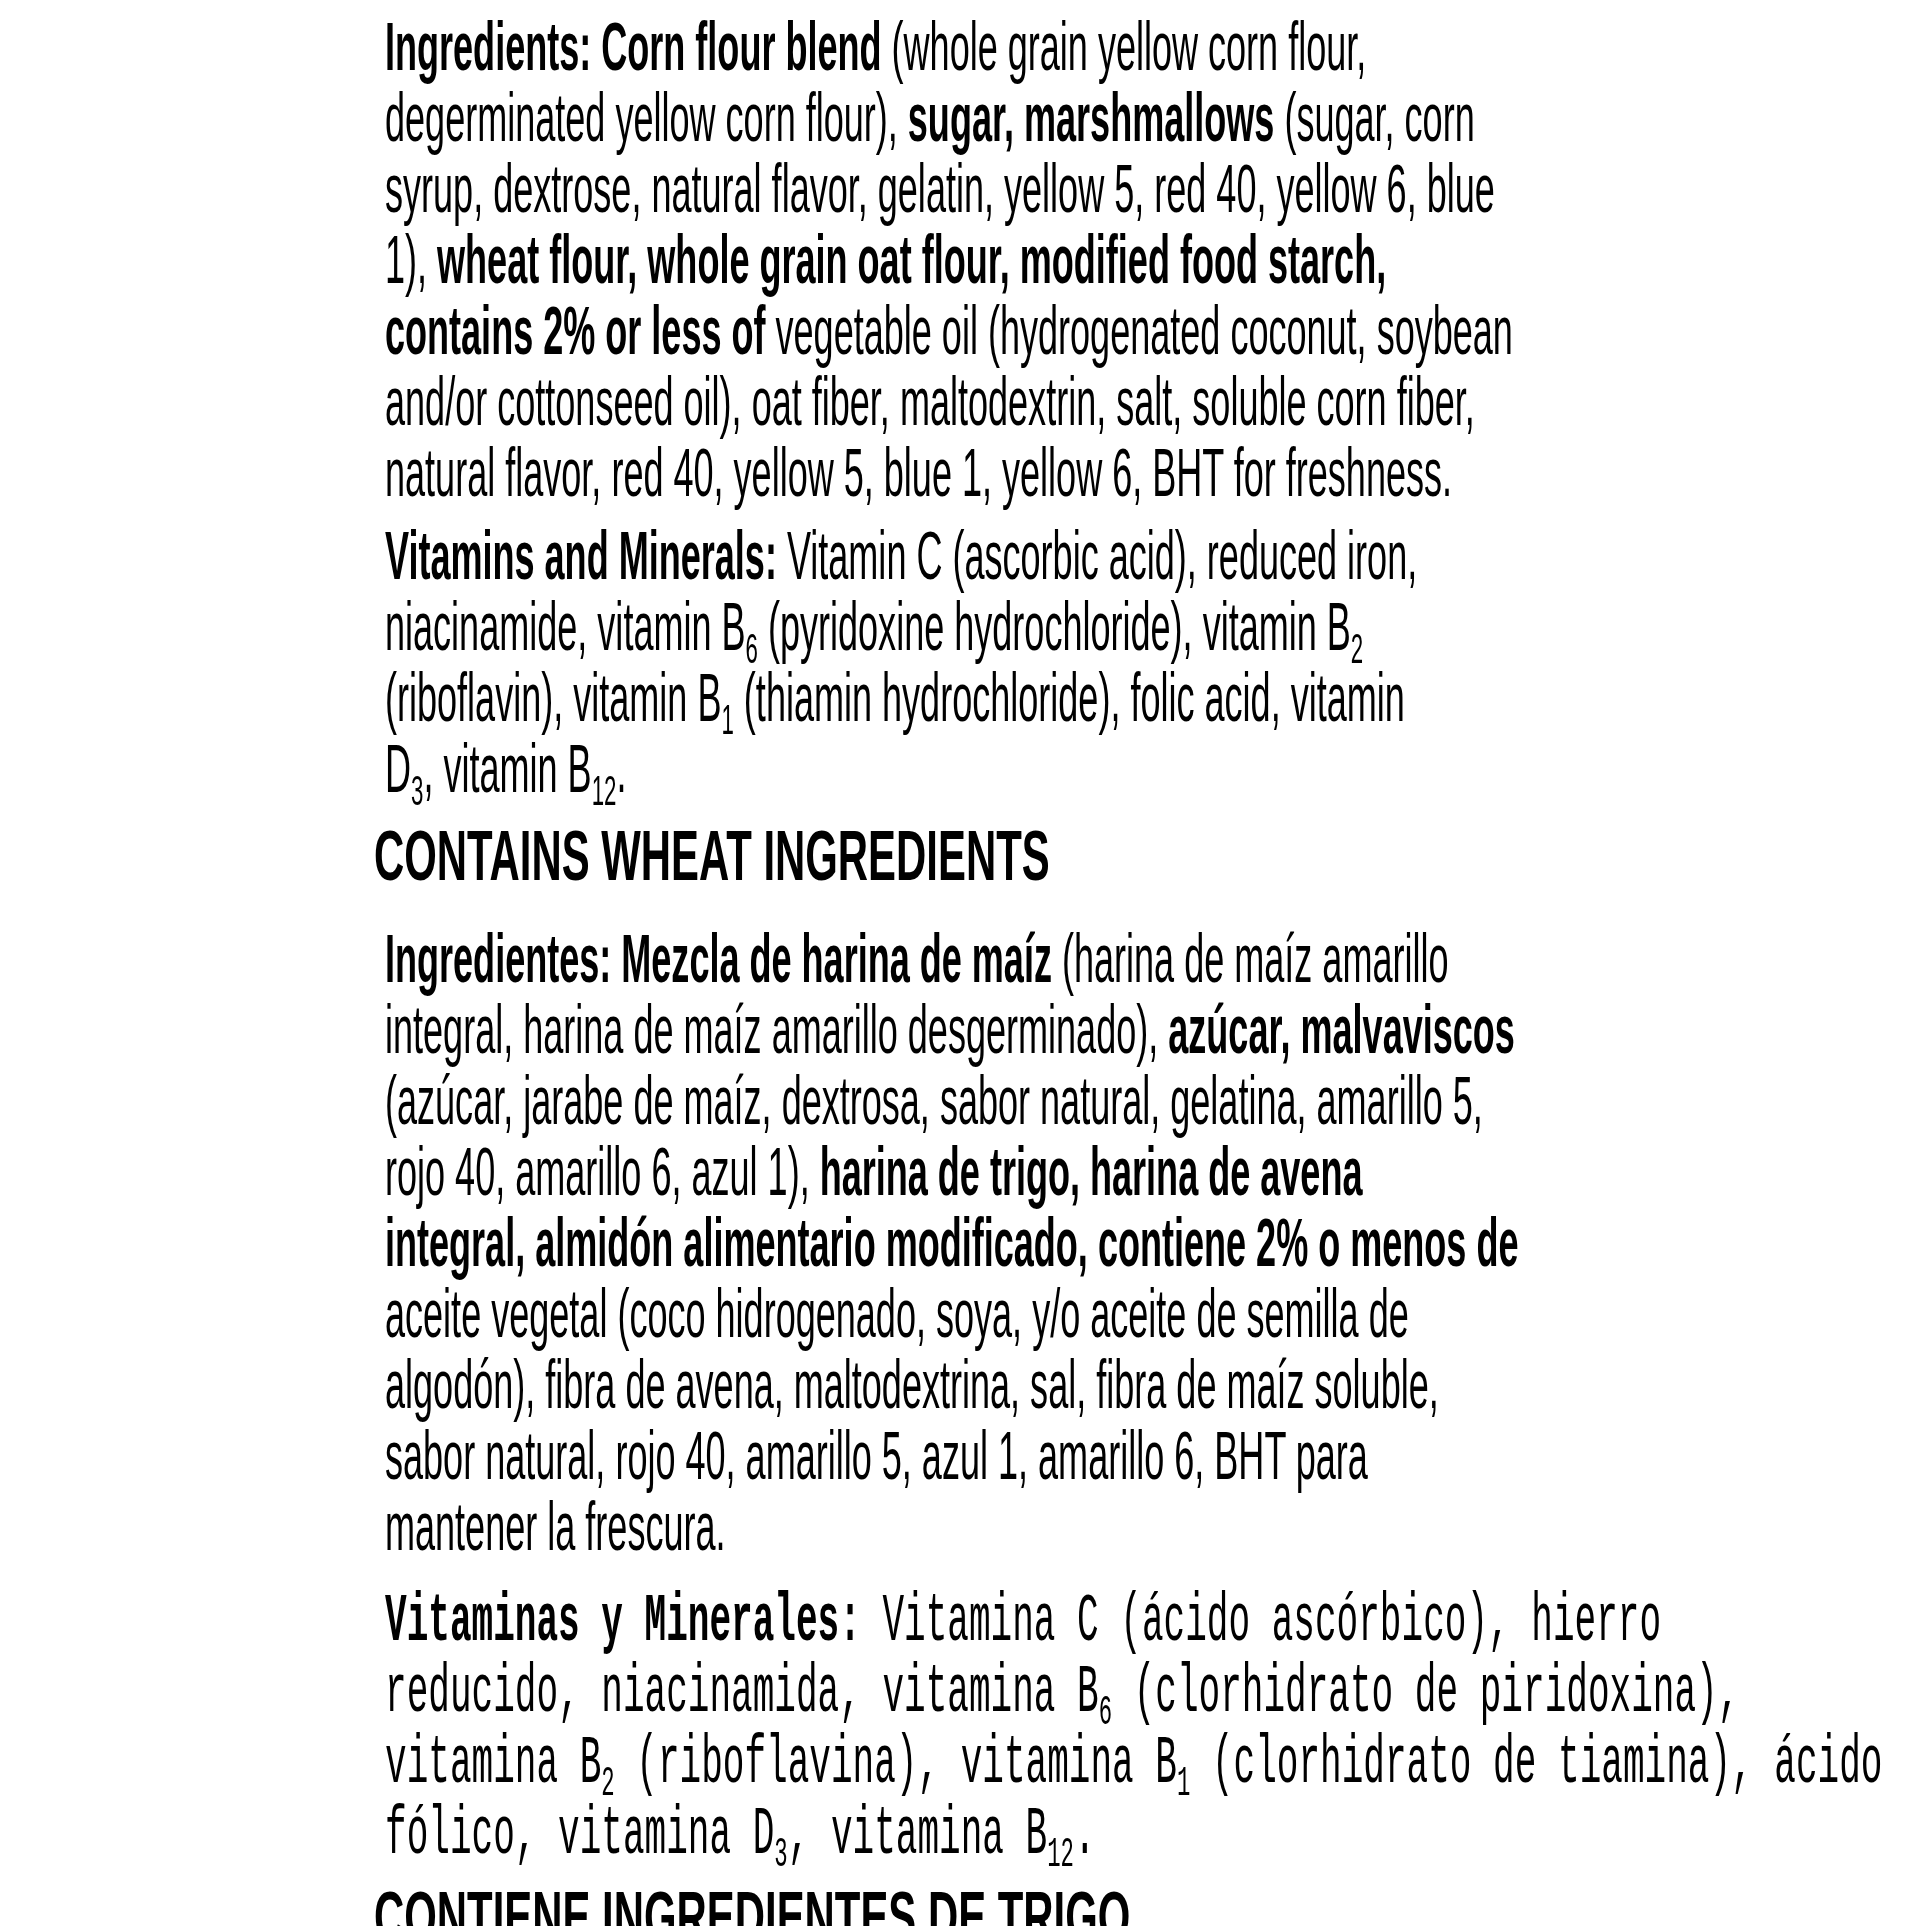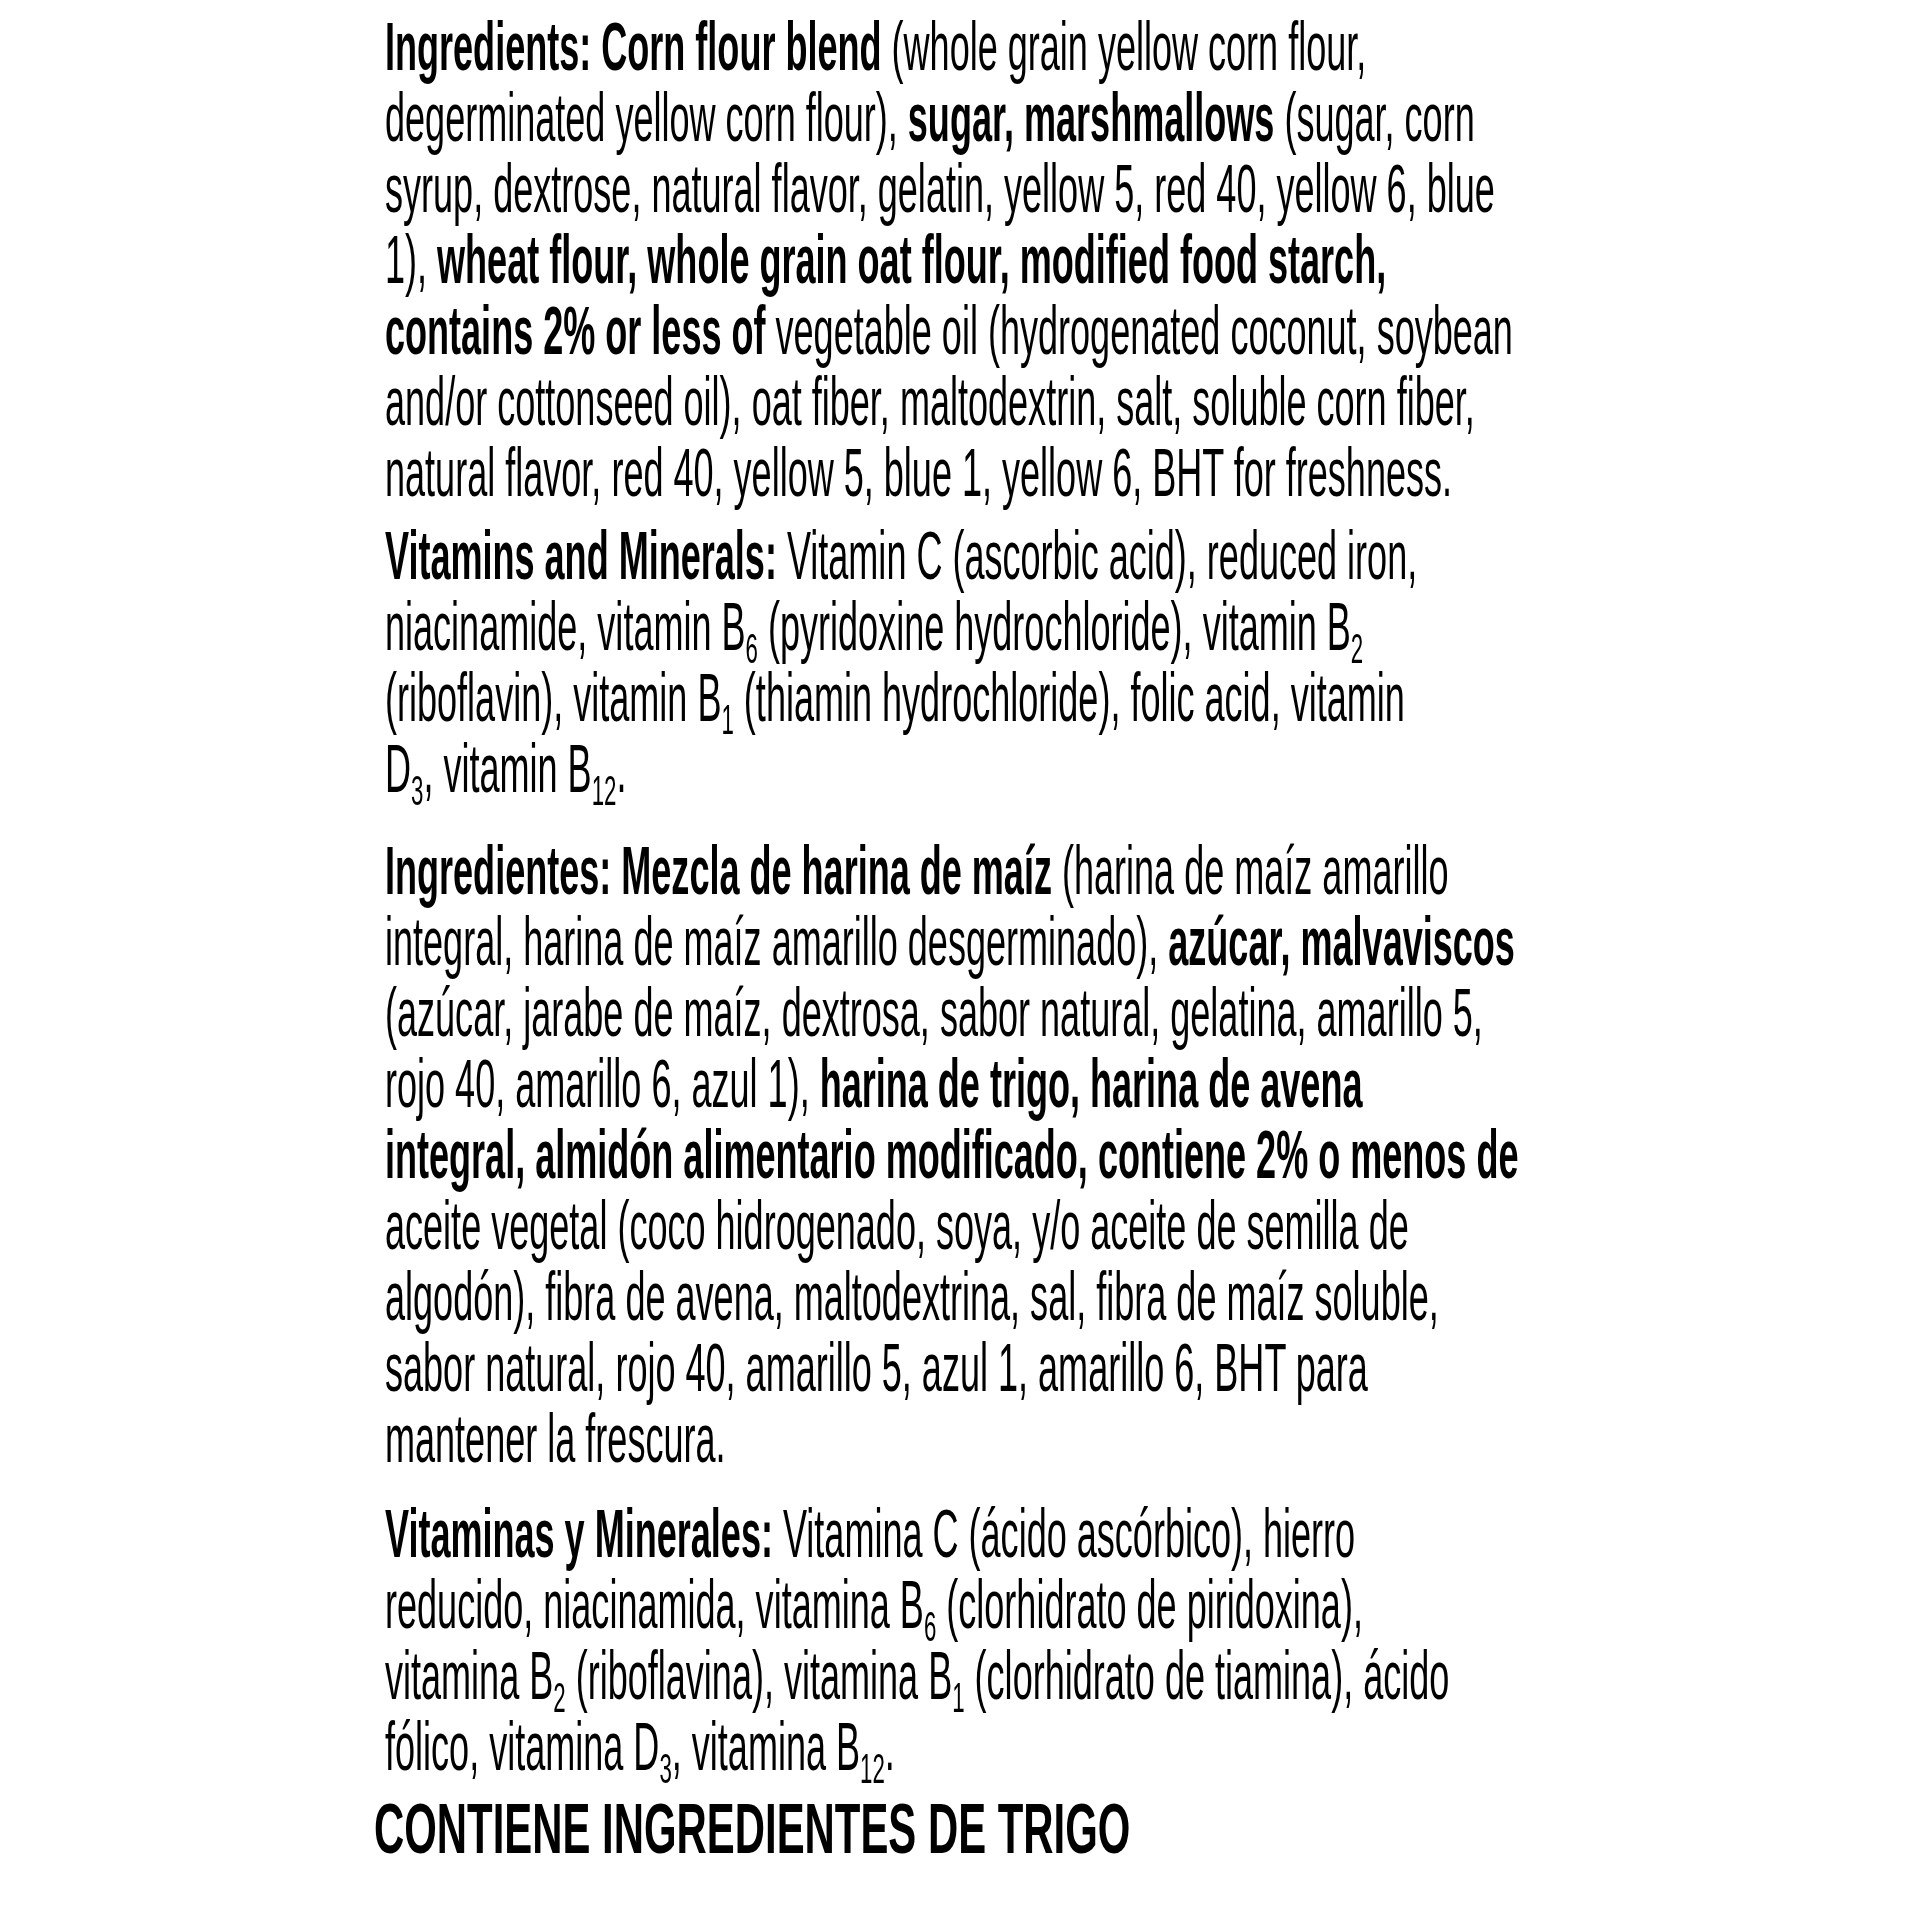--- a/index.html
+++ b/index.html
@@ -44,21 +44,21 @@
   }
   .heading .hinner {
     display: inline-block;
     white-space: nowrap;
     transform: scaleX(0.59);
     transform-origin: 0 0;
   }
   .m-vit-en { margin-top: 11.6px; }
   .m-h-en  { margin-top: 16.7px; }
   .m-es    { margin-top: 31px; }
-  .m-vit-es{ margin-top: 24px; }
+  .m-vit-es{ margin-top: 24px; font-family: Liberation Mono, monospace; }
   .m-h-es  { margin-top: 7.7px; }
 </style>
 </head>
 <body style="background: rgb(255, 255, 255); color: rgb(0, 0, 0);">
 
 <div class="label-col">
   <section class="para en">
       <div class="line"><span class="b ">Ingredients: Corn flour blend </span><span class="">(whole grain yellow corn flour,</span></div>
       <div class="line"><span class="">degerminated yellow corn flour), </span><span class="b ">sugar, marshmallows </span><span class="">(sugar, corn</span></div>
       <div class="line"><span class="">syrup, dextrose, natural flavor, gelatin, yellow 5, red 40, yellow 6, blue</span></div>
@@ -68,20 +68,21 @@
       <div class="line"><span class="">natural flavor, red 40, yellow 5, blue 1, yellow 6, BHT for freshness.</span></div>
     </section>
 
   <section class="para en m-vit-en">
       <div class="line"><span class="b ">Vitamins and Minerals: </span><span class="">Vitamin C (ascorbic acid), reduced iron,</span></div>
       <div class="line"><span class="">niacinamide, vitamin B</span><span class="sub">6</span><span class=""> (pyridoxine hydrochloride), vitamin B</span><span class="sub">2</span></div>
       <div class="line"><span class="">(riboflavin), vitamin B</span><span class="sub">1</span><span class=""> (thiamin hydrochloride), folic acid, vitamin</span></div>
       <div class="line"><span class="">D</span><span class="sub">3</span><span class="">, vitamin B</span><span class="sub">12</span><span class="">.</span></div>
     </section>
 
+  <h2 class="heading m-h-en"><span class="hinner">CONTAINS WHEAT INGREDIENTS</span></h2>
 
   <section class="para es m-es">
       <div class="line"><span class="b ">Ingredientes: Mezcla de harina de maíz </span><span class="">(harina de maíz amarillo</span></div>
       <div class="line"><span class="">integral, harina de maíz amarillo desgerminado), </span><span class="b ">azúcar, malvaviscos</span></div>
       <div class="line"><span class="">(azúcar, jarabe de maíz, dextrosa, sabor natural, gelatina, amarillo 5,</span></div>
       <div class="line"><span class="">rojo 40, amarillo 6, azul 1), </span><span class="b ">harina de trigo, harina de avena</span></div>
       <div class="line"><span class="b ">integral, almidón alimentario modificado, contiene 2% o menos de</span></div>
       <div class="line"><span class="">aceite vegetal (coco hidrogenado, soya, y/o aceite de semilla de</span></div>
       <div class="line"><span class="">algodón), fibra de avena, maltodextrina, sal, fibra de maíz soluble,</span></div>
       <div class="line"><span class="">sabor natural, rojo 40, amarillo 5, azul 1, amarillo 6, BHT para</span></div>

